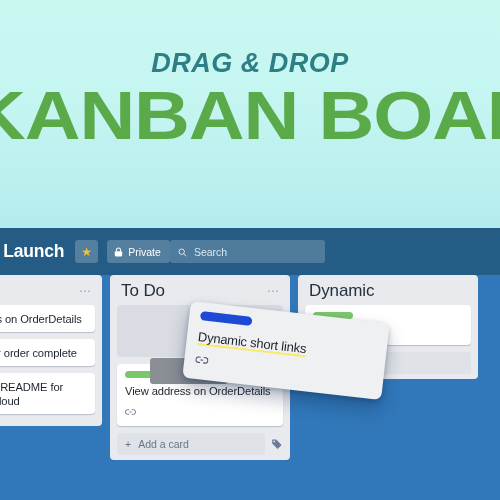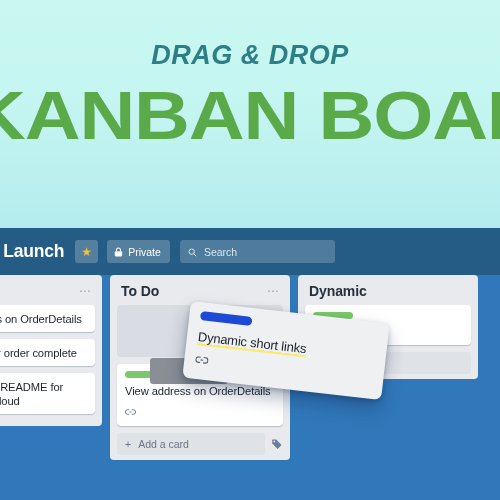--- a/index.html
+++ b/index.html
@@ -24,21 +24,21 @@
   .hero {
     position: absolute;
     left: 0; top: 0;
     width: 500px;
     height: 228px;
     background: linear-gradient(180deg, #c9f8f1 0%, #c6f6f1 38%, #bdf1ef 72%, #b3ecee 100%);
     overflow: hidden;
   }
   .hero-kicker {
     position: absolute;
-    top: 40px;
+    top: 48px;
     left: 0;
     width: 500px;
     text-align: center;
     font-style: italic;
     font-weight: bold;
     font-size: 27px;
     letter-spacing: 0.5px;
     color: #2d7f85;
     white-space: nowrap;
   }
@@ -115,21 +115,20 @@
     color: #f2c335;
     font-size: 12px;
   }
   .private-btn {
     padding: 0 9px 0 7px;
     margin-left: 9px;
     gap: 5px;
   }
   .lock-icon svg { display: block; }
   .search-box {
-    margin-left: 10px;
     width: 155px;
     height: 23px;
     border-radius: 3px;
     background: rgba(255,255,255,0.20);
     display: flex;
     align-items: center;
     padding: 0 8px;
     gap: 7px;
     box-sizing: border-box;
   }
@@ -159,22 +158,22 @@
   .col-2 { width: 180px; }
   .col-head {
     display: flex;
     align-items: center;
     justify-content: space-between;
     height: 18px;
     padding: 0 3px 0 4px;
     margin-bottom: 5px;
   }
   .col-name {
-    font-size: 14px;
-    font-weight: bold;
+    font-size: 17px;
+    font-weight: normal;
     color: #25303d;
     letter-spacing: -0.1px;
   }
   .col-menu {
     color: #9aa3b0;
     font-size: 12px;
     letter-spacing: 1px;
     line-height: 8px;
     cursor: pointer;
   }

